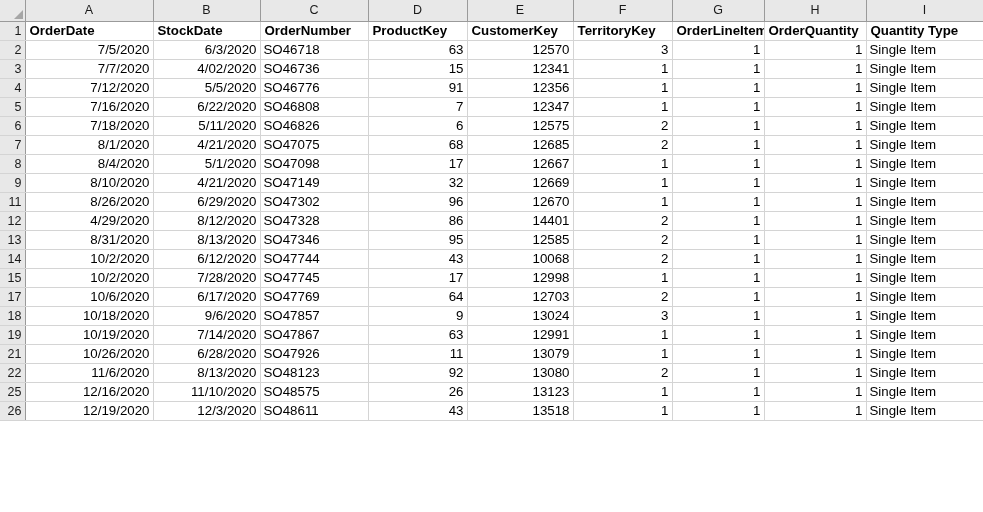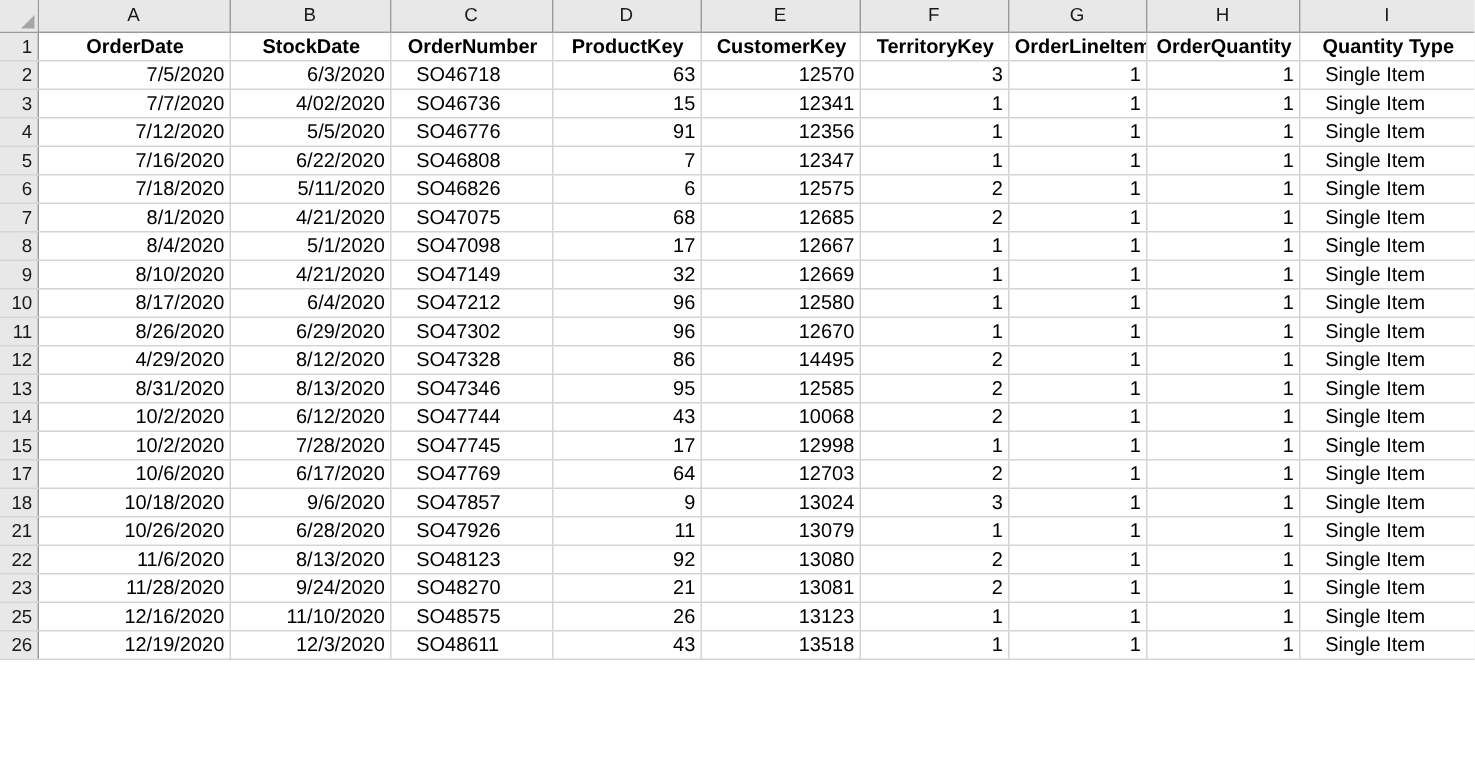--- a/index.html
+++ b/index.html
@@ -82,22 +82,22 @@
     border-right: 1px solid #d4d4d4;
     border-bottom: 1px solid #d4d4d4;
     background: #ffffff;
     vertical-align: middle;
     white-space: nowrap;
     overflow: hidden;
     box-sizing: border-box;
     line-height: 18px;
   }
   td.cell.num  { text-align: right; padding-right: 3px; }
-  td.cell.txt  { text-align: left;  padding-left: 17px; }
-  tr.headerrow td.cell { font-weight: bold; text-align: center; padding-left: 4px; }
+  td.cell.txt  { text-align: left;  padding-left: 3px; }
+  tr.headerrow td.cell { font-weight: bold; text-align: left; padding-left: 4px; }
   
   col.cA { width: 128px; }
   col.cB { width: 107px; }
   col.cC { width: 108px; }
   col.cD { width: 99px;  }
   col.cE { width: 106px; }
   col.cF { width: 99px;  }
   col.cG { width: 92px;  }
   col.cH { width: 102px; }
   col.cI { width: 117px; }
@@ -239,50 +239,38 @@
           <td class="cell num">4/21/2020</td>
           <td class="cell txt">SO47149</td>
           <td class="cell num">32</td>
           <td class="cell num">12669</td>
           <td class="cell num">1</td>
           <td class="cell num">1</td>
           <td class="cell num">1</td>
           <td class="cell txt">Single Item</td>
         </tr>
         <tr>
-          <td class="rowhead">10</td>
-          <td class="cell num">8/17/2020</td>
-          <td class="cell num">6/4/2020</td>
-          <td class="cell txt">SO47212</td>
-          <td class="cell num">96</td>
-          <td class="cell num">12580</td>
-          <td class="cell num">1</td>
-          <td class="cell num">1</td>
-          <td class="cell num">1</td>
-          <td class="cell txt">Single Item</td>
-        </tr>
-        <tr>
           <td class="rowhead">11</td>
           <td class="cell num">8/26/2020</td>
           <td class="cell num">6/29/2020</td>
           <td class="cell txt">SO47302</td>
           <td class="cell num">96</td>
           <td class="cell num">12670</td>
           <td class="cell num">1</td>
           <td class="cell num">1</td>
           <td class="cell num">1</td>
           <td class="cell txt">Single Item</td>
         </tr>
         <tr>
           <td class="rowhead">12</td>
           <td class="cell num">4/29/2020</td>
           <td class="cell num">8/12/2020</td>
           <td class="cell txt">SO47328</td>
           <td class="cell num">86</td>
-          <td class="cell num">14495</td>
+          <td class="cell num">14401</td>
           <td class="cell num">2</td>
           <td class="cell num">1</td>
           <td class="cell num">1</td>
           <td class="cell txt">Single Item</td>
         </tr>
         <tr>
           <td class="rowhead">13</td>
           <td class="cell num">8/31/2020</td>
           <td class="cell num">8/13/2020</td>
           <td class="cell txt">SO47346</td>
@@ -335,20 +323,32 @@
           <td class="cell num">9/6/2020</td>
           <td class="cell txt">SO47857</td>
           <td class="cell num">9</td>
           <td class="cell num">13024</td>
           <td class="cell num">3</td>
           <td class="cell num">1</td>
           <td class="cell num">1</td>
           <td class="cell txt">Single Item</td>
         </tr>
         <tr>
+          <td class="rowhead">19</td>
+          <td class="cell num">10/19/2020</td>
+          <td class="cell num">7/14/2020</td>
+          <td class="cell txt">SO47867</td>
+          <td class="cell num">63</td>
+          <td class="cell num">12991</td>
+          <td class="cell num">1</td>
+          <td class="cell num">1</td>
+          <td class="cell num">1</td>
+          <td class="cell txt">Single Item</td>
+        </tr>
+        <tr>
           <td class="rowhead">21</td>
           <td class="cell num">10/26/2020</td>
           <td class="cell num">6/28/2020</td>
           <td class="cell txt">SO47926</td>
           <td class="cell num">11</td>
           <td class="cell num">13079</td>
           <td class="cell num">1</td>
           <td class="cell num">1</td>
           <td class="cell num">1</td>
           <td class="cell txt">Single Item</td>
@@ -359,32 +359,20 @@
           <td class="cell num">8/13/2020</td>
           <td class="cell txt">SO48123</td>
           <td class="cell num">92</td>
           <td class="cell num">13080</td>
           <td class="cell num">2</td>
           <td class="cell num">1</td>
           <td class="cell num">1</td>
           <td class="cell txt">Single Item</td>
         </tr>
         <tr>
-          <td class="rowhead">23</td>
-          <td class="cell num">11/28/2020</td>
-          <td class="cell num">9/24/2020</td>
-          <td class="cell txt">SO48270</td>
-          <td class="cell num">21</td>
-          <td class="cell num">13081</td>
-          <td class="cell num">2</td>
-          <td class="cell num">1</td>
-          <td class="cell num">1</td>
-          <td class="cell txt">Single Item</td>
-        </tr>
-        <tr>
           <td class="rowhead">25</td>
           <td class="cell num">12/16/2020</td>
           <td class="cell num">11/10/2020</td>
           <td class="cell txt">SO48575</td>
           <td class="cell num">26</td>
           <td class="cell num">13123</td>
           <td class="cell num">1</td>
           <td class="cell num">1</td>
           <td class="cell num">1</td>
           <td class="cell txt">Single Item</td>

